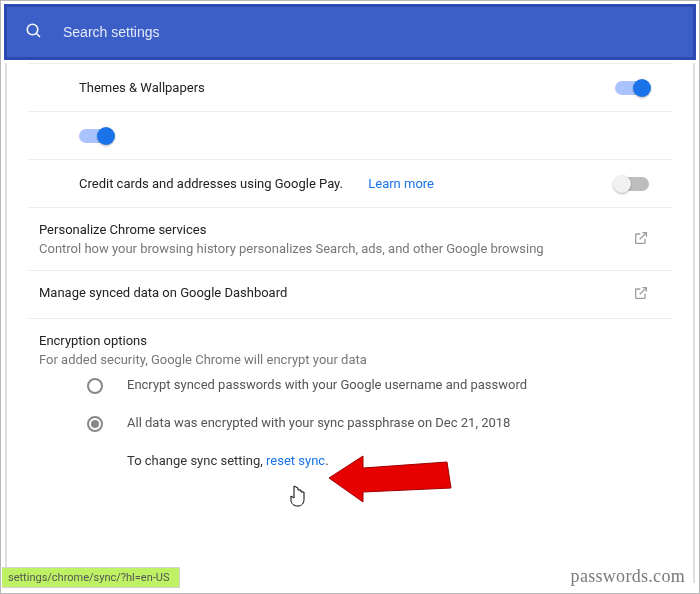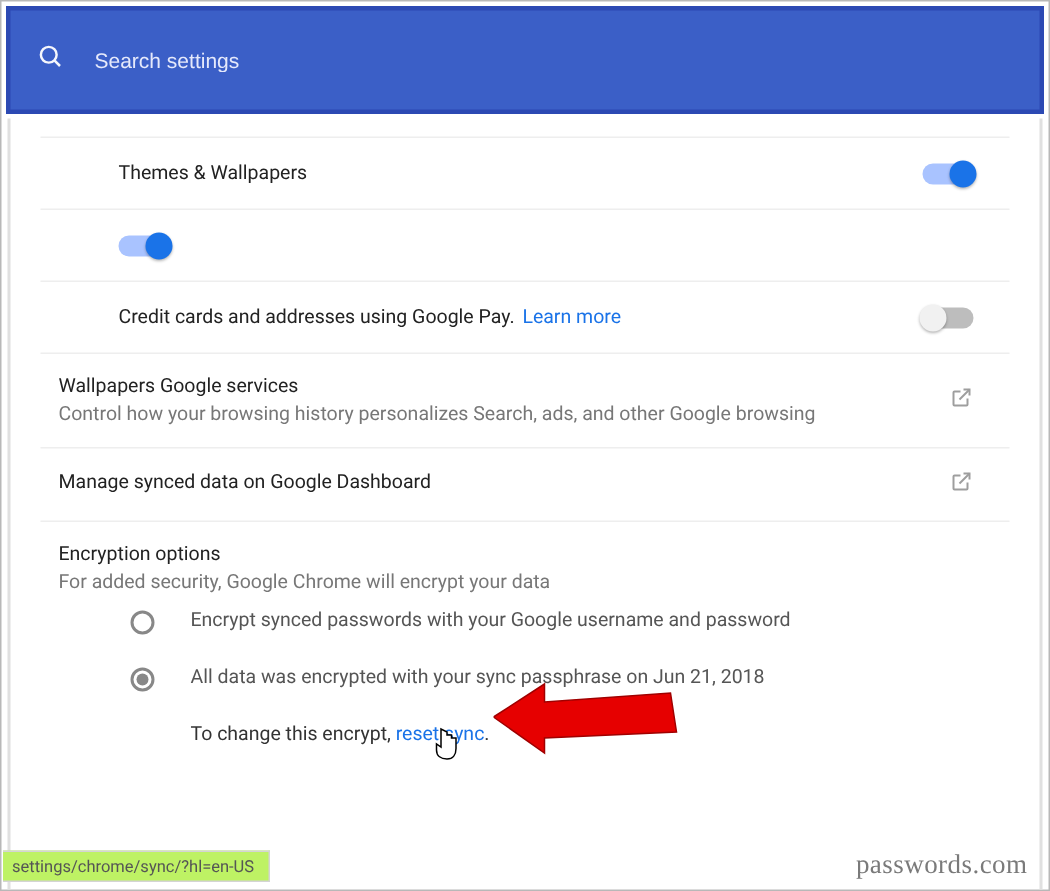--- a/index.html
+++ b/index.html
@@ -11,21 +11,21 @@
     width: 700px;
     height: 594px;
     overflow: hidden;
     position: relative;
     border: 1px solid #b8b8b8;
   }
   .searchbar {
     background: #3b5bdb;
     background: #3a57c6;
     background: #3b5fc7;
-    height: 72px;
+    height: 56px;
     border: 3px solid #2c49b3;
     display: flex;
     align-items: center;
     padding: 0 10px;
     margin: 3px;
   }
   .searchbar-inner {
     display: flex;
     align-items: center;
     width: 100%;
@@ -54,23 +54,23 @@
     background: #fff;
     margin: 0 8px;
   }
   .row {
     display: flex;
     align-items: center;
     padding: 16px 24px 16px 52px;
     border-bottom: 1px solid #eee;
     min-height: 48px;
   }
-  .row.first { border-top: 1px solid #eee; margin-top: 12px; gap: 12px;}
+  .row.first { border-top: 1px solid #eee;  gap: 12px;}
   .row-label { flex: 1; font-size: 13px; color: #222; }
-  .row-link { color: #1a73e8; text-decoration: none; margin-left: 2px; cursor: pointer;}
+  .row-link { color: #1a73e8; text-decoration: none; margin-left: 22px; cursor: pointer;}
   .toggle {
     width: 34px; height: 14px; border-radius: 8px; position: relative;
   }
   .toggle .knob {
     width: 18px; height: 18px; border-radius: 50%; position: absolute; top: -2px;
     box-shadow: 0 1px 2px rgba(0,0,0,.3);
   }
   .toggle.on { background: #a9c3ff; }
   .toggle.on .knob { background: #1a73e8; right: -2px; }
   .toggle.off { background: #bdbdbd; }
@@ -173,21 +173,21 @@
         <span>Credit cards and addresses using Google Pay.</span>
         <a class="row-link">Learn more</a>
       </span>
       <div class="toggle off">
           <div class="knob"></div>
         </div>
     </div>
 
     <div class="section">
       <div class="section-text">
-        <div class="section-title">Wallpapers Google services</div>
+        <div class="section-title">Personalize Chrome services</div>
         <div class="section-sub">Control how your browsing history personalizes Search, ads, and other Google browsing</div>
       </div>
       <span class="ext-icon">
         <svg width="16" height="16" viewBox="0 0 24 24" fill="none" stroke="#9e9e9e" stroke-width="2">
           <path d="M18 13v6a1 1 0 0 1-1 1H5a1 1 0 0 1-1-1V7a1 1 0 0 1 1-1h6"></path>
           <polyline points="14 4 20 4 20 10"></polyline>
             <line x1="10" y1="14" x2="20" y2="4"></line>
         </svg>
       </span>
     </div>
@@ -209,26 +209,26 @@
       <div class="section-title">Encryption options</div>
       <div class="section-sub">For added security, Google Chrome will encrypt your data</div>
 
       <div class="radio-group">
         <div class="radio-row">
           <span class="radio"></span>
           <span>Encrypt synced passwords with your Google username and password</span>
         </div>
         <div class="radio-row">
           <span class="radio selected"></span>
-          <span>All data was encrypted with your sync passphrase on Jun 21, 2018</span>
+          <span>All data was encrypted with your sync passphrase on Dec 21, 2018</span>
         </div>
       </div>
 
       <div class="reset-line">
-        <span>To change this encrypt, </span><span class="reset-link">reset sync</span><span>.</span>
+        <span>To change sync setting, </span><span class="reset-link">reset sync</span><span>.</span>
       </div>
     </div>
 
   </div>
 </div>
 
 <svg class="cursor" width="20" height="24">
   <path d="M6 2 L6 14 L3 12 L3 16 C3 20 6 22 10 22 C14 22 16 19 16 15 L16 8 L13 8 L13 6 L10 6 L10 4 Z" fill="#fff" stroke="#000" stroke-width="1"></path>
 </svg>
 

